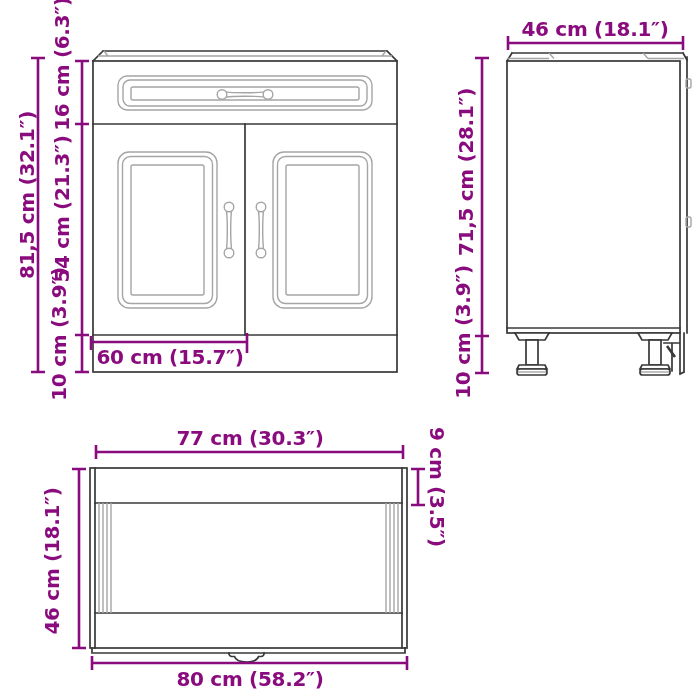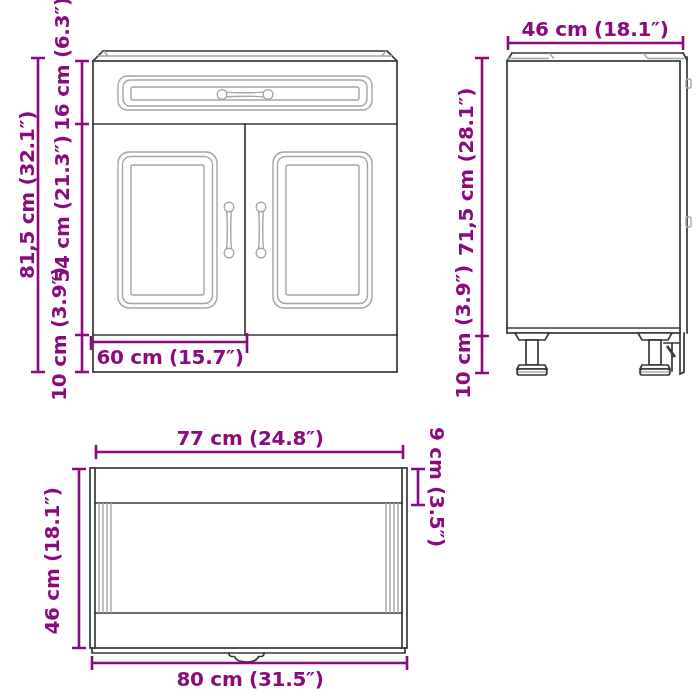--- a/index.html
+++ b/index.html
@@ -135,18 +135,18 @@
   <div class="dim-label rot-ccw" style="left:27px;top:195px;">81,5 cm (32.1″)</div>
   <div class="dim-label rot-ccw" style="left:62px;top:64px;">16 cm (6.3″)</div>
   <div class="dim-label rot-ccw" style="left:62px;top:209px;">54 cm (21.3″)</div>
   <div class="dim-label rot-ccw" style="left:59px;top:334px;">10 cm (3.9″)</div>
   <div class="dim-label" style="left:170px;top:357px;">60 cm (15.7″)</div>
 
   <div class="dim-label" style="left:595px;top:29px;">46 cm (18.1″)</div>
   <div class="dim-label rot-ccw" style="left:466px;top:172px;">71,5 cm (28.1″)</div>
   <div class="dim-label rot-ccw" style="left:463px;top:332px;">10 cm (3.9″)</div>
 
-  <div class="dim-label" style="left:250px;top:438px;">77 cm (24.8″)</div>
+  <div class="dim-label" style="left:250px;top:438px;">77 cm (30.3″)</div>
   <div class="dim-label rot-cw" style="left:437px;top:487px;">9 cm (3.5″)</div>
   <div class="dim-label rot-ccw" style="left:52px;top:561px;">46 cm (18.1″)</div>
-  <div class="dim-label" style="left:250px;top:679px;">80 cm (31.5″)</div>
+  <div class="dim-label" style="left:250px;top:679px;">80 cm (58.2″)</div>
 
 </div>
 
 </body></html>

